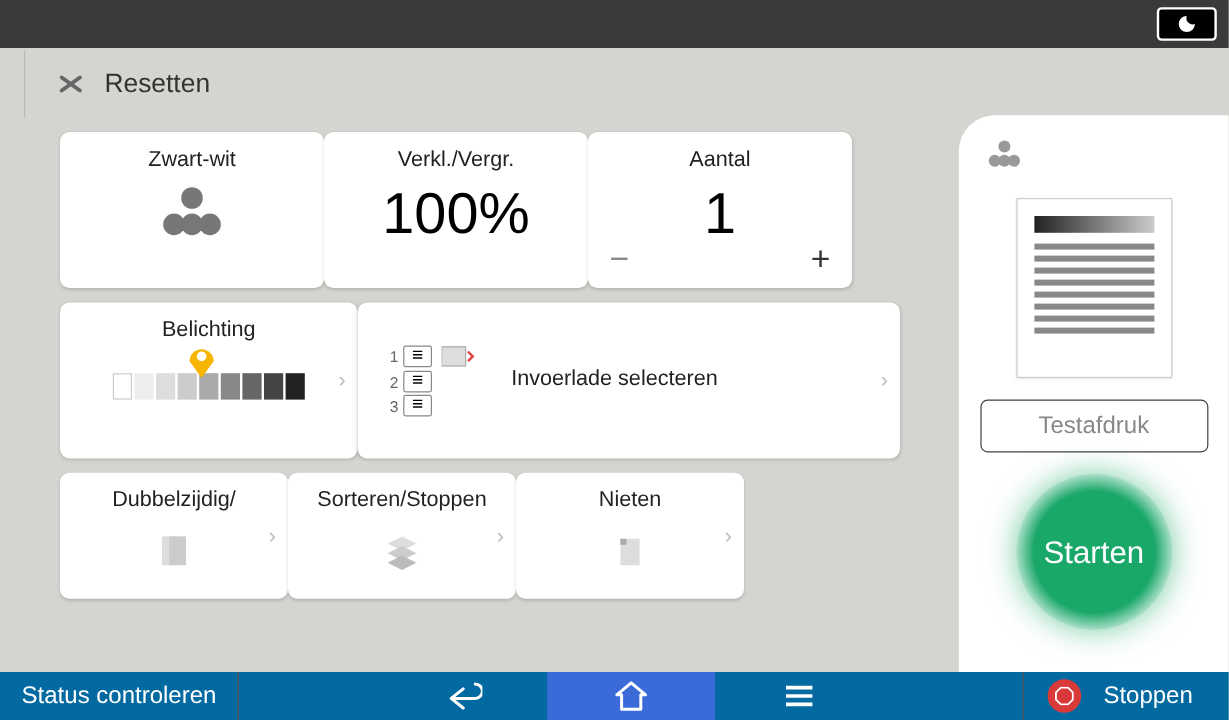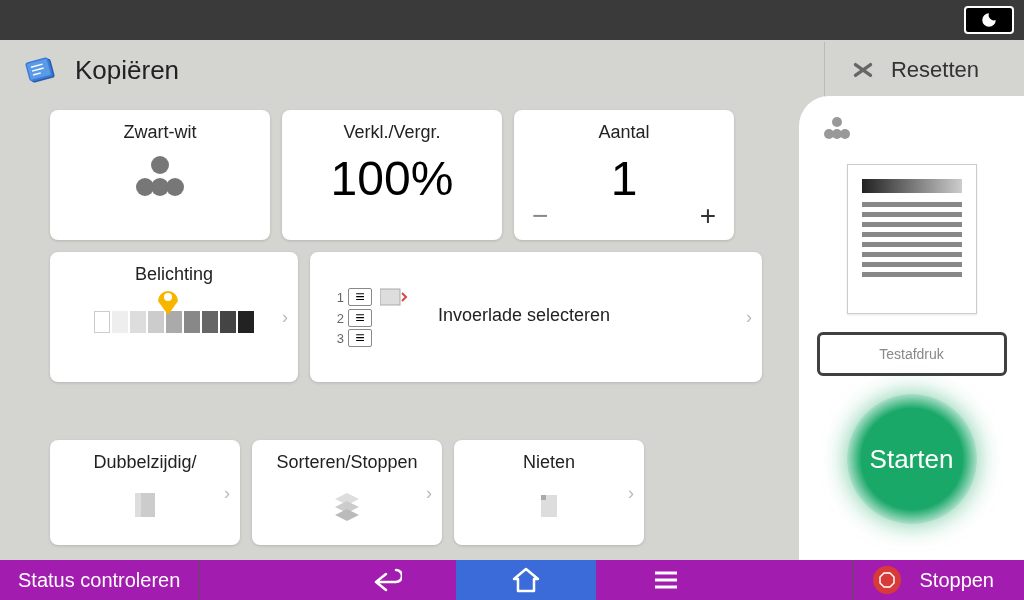--- a/index.html
+++ b/index.html
@@ -10,21 +10,21 @@
   .moon-btn svg { width: 18px; height: 18px; }
   
   .header { height: 60px; display: flex; align-items: center; padding: 0 20px; }
   .header-left { display: flex; align-items: center; gap: 15px; flex: 1; }
   .header-title { font-size: 26px; font-weight: 300; color: #222; }
   .reset-btn { display: flex; align-items: flex-start; gap: 15px; padding: 15px 25px; border-left: 1px solid #bbb; cursor: pointer; }
   .reset-label { font-size: 22px; color: #333; }
   
   .main { display: flex; height: 460px; }
   .grid-area { flex: 1; padding: 10px 15px 0 50px; display: flex; flex-direction: column; gap: 12px; }
-  .row { display: flex; gap: 12px; }
+  .row { display: flex; }
   
   .tile { background: #fff; border-radius: 8px; box-shadow: 0 1px 3px rgba(0,0,0,0.15); position: relative; display: flex; flex-direction: column; align-items: center; justify-content: flex-start; padding: 12px; cursor: pointer; }
   .tile-label { font-size: 18px; color: #222; margin-bottom: 8px; }
   .tile-value { font-size: 48px; font-weight: 300; color: #000000; }
   .chevron { position: absolute; right: 10px; top: 50%; transform: translateY(-50%); color: #bbb; font-size: 18px; }
   
   .t-bw { width: 220px; height: 130px; }
   .t-zoom { width: 220px; height: 130px; }
   .t-qty { width: 220px; height: 130px; position: relative; text-align: right; }
   .qty-controls { position: absolute; bottom: 8px; left: 0; right: 0; display: flex; justify-content: space-between; padding: 0 18px; }
@@ -37,64 +37,52 @@
   
   .t-tray { width: 452px; height: 130px; flex-direction: row; align-items: center; gap: 30px; padding-left: 20px; }
   .tray-icon { display: flex; flex-direction: column; gap: 2px; }
   .tray-row { display: flex; align-items: center; gap: 4px; }
   .tray-num { width: 14px; font-size: 13px; color: #666; text-align: right; }
   .tray-box { width: 24px; height: 18px; border: 1.5px solid #888; border-radius: 2px; display:flex; align-items:center; justify-content:center;}
   .tray-text { display: flex; flex-direction: row; align-items: center; }
   .tray-label { font-size: 18px; color: #222; margin-bottom: 4px; }
   .tray-value { font-size: 44px; font-weight: 300; color: #222; }
   
-  .row3 .tile { width: 190px; height: 105px; margin-top: 46px; }
+  .row3 .tile { width: 190px; height: 105px; }
   .option-icon { margin-top: 6px; }
   
   .side { width: 225px; background: #fff; border-top-left-radius: 30px; padding: 18px 15px; display: flex; flex-direction: column; align-items: center; gap: 18px; margin-top:-4px;}
   .side-header { align-self: flex-start; margin-left: 6px; }
   .preview { width: 130px; height: 150px; border: 1px solid #ccc; padding: 14px 14px; display: flex; flex-direction: column; gap: 5px; background:#fff; box-shadow: 0 1px 2px rgba(0,0,0,0.1);}
   .preview-line { height: 5px; background: #888; }
   .preview-top { height: 14px; background: linear-gradient(90deg,#222 0%, #ccc 100%); margin-bottom:4px;}
-  .test-btn { width: 190px; height: 44px; border: 3px solid #404040; border-radius: 6px; background: #fff; color: #888; font-size: 14px; display: flex; align-items: center; justify-content: center; cursor: pointer; }
+  .test-btn { width: 190px; height: 44px; border: 1px solid #404040; border-radius: 6px; background: #fff; color: #888; font-size: 20px; display: flex; align-items: center; justify-content: center; cursor: pointer; }
   .start-btn { width: 130px; height: 130px; border-radius: 50%; background: radial-gradient(circle at center, #1aa869 0%, #1aa869 55%, rgba(26,168,105,0.4) 70%, rgba(26,168,105,0.05) 100%); color: #fff; font-size: 26px; display: flex; align-items: center; justify-content: center; cursor: pointer; box-shadow: 0 0 25px rgba(26,168,105,0.6); }
   
-  .bottombar { height: 40px; background: #a21caf; display: flex; align-items: stretch; color: #fff; }
+  .bottombar { height: 40px; background: #0369a1; display: flex; align-items: stretch; color: #fff; }
   .status-btn { padding: 0 18px; display: flex; align-items: center; font-size: 20px; cursor: pointer; border-right: 1px solid #555; }
   .nav-btns { flex: 1; display: flex; justify-content: center; }
   .nav-btn { width: 140px; display: flex; align-items: center; justify-content: center; cursor: pointer; }
   .nav-home { background: #3a6bd8; }
   .stop-area { display: flex; align-items: center; gap: 18px; padding: 0 30px 0 20px; cursor: pointer; border-left: 1px solid #555;}
   .stop-icon { width: 28px; height: 28px; border-radius: 50%; background: #d83a3a; display: flex; align-items: center; justify-content: center; }
   .stop-label { font-size: 20px; }
 </style>
 </head>
 <body>
 
 <div class="topbar">
   <div class="moon-btn">
     <svg viewBox="0 0 24 24">
         <path fill="#fff" d="M12 3a9 9 0 109 9 7 7 0 01-9-9z"></path>
       </svg>
   </div>
 </div>
 
 <div class="header">
-  <div class="header-left">
-    <svg width="40" height="40" viewBox="0 0 40 40">
-      <g transform="rotate(-15 20 20)">
-        <rect x="10" y="12" width="22" height="18" rx="2" fill="#3a7bd8" stroke="#2a5ba8" stroke-width="1.5"></rect>
-        <rect x="8" y="10" width="22" height="18" rx="2" fill="#5a9be8" stroke="#3a7bd8" stroke-width="1.5"></rect>
-        <line x1="12" y1="15" x2="24" y2="15" stroke="#fff" stroke-width="1.5"></line>
-        <line x1="12" y1="19" x2="24" y2="19" stroke="#fff" stroke-width="1.5"></line>
-        <line x1="12" y1="23" x2="20" y2="23" stroke="#fff" stroke-width="1.5"></line>
-      </g>
-    </svg>
-    <div class="header-title">Kopiëren</div>
-  </div>
   <div class="reset-btn">
     <svg width="26" height="26" viewBox="0 0 24 24">
       <line x1="5" y1="7" x2="19" y2="17" stroke="#666" stroke-width="3" stroke-linecap="round"></line>
       <line x1="5" y1="17" x2="19" y2="7" stroke="#666" stroke-width="3" stroke-linecap="round"></line>
     </svg>
     <span class="reset-label">Resetten</span>
   </div>
 </div>
 
 <div class="main">

